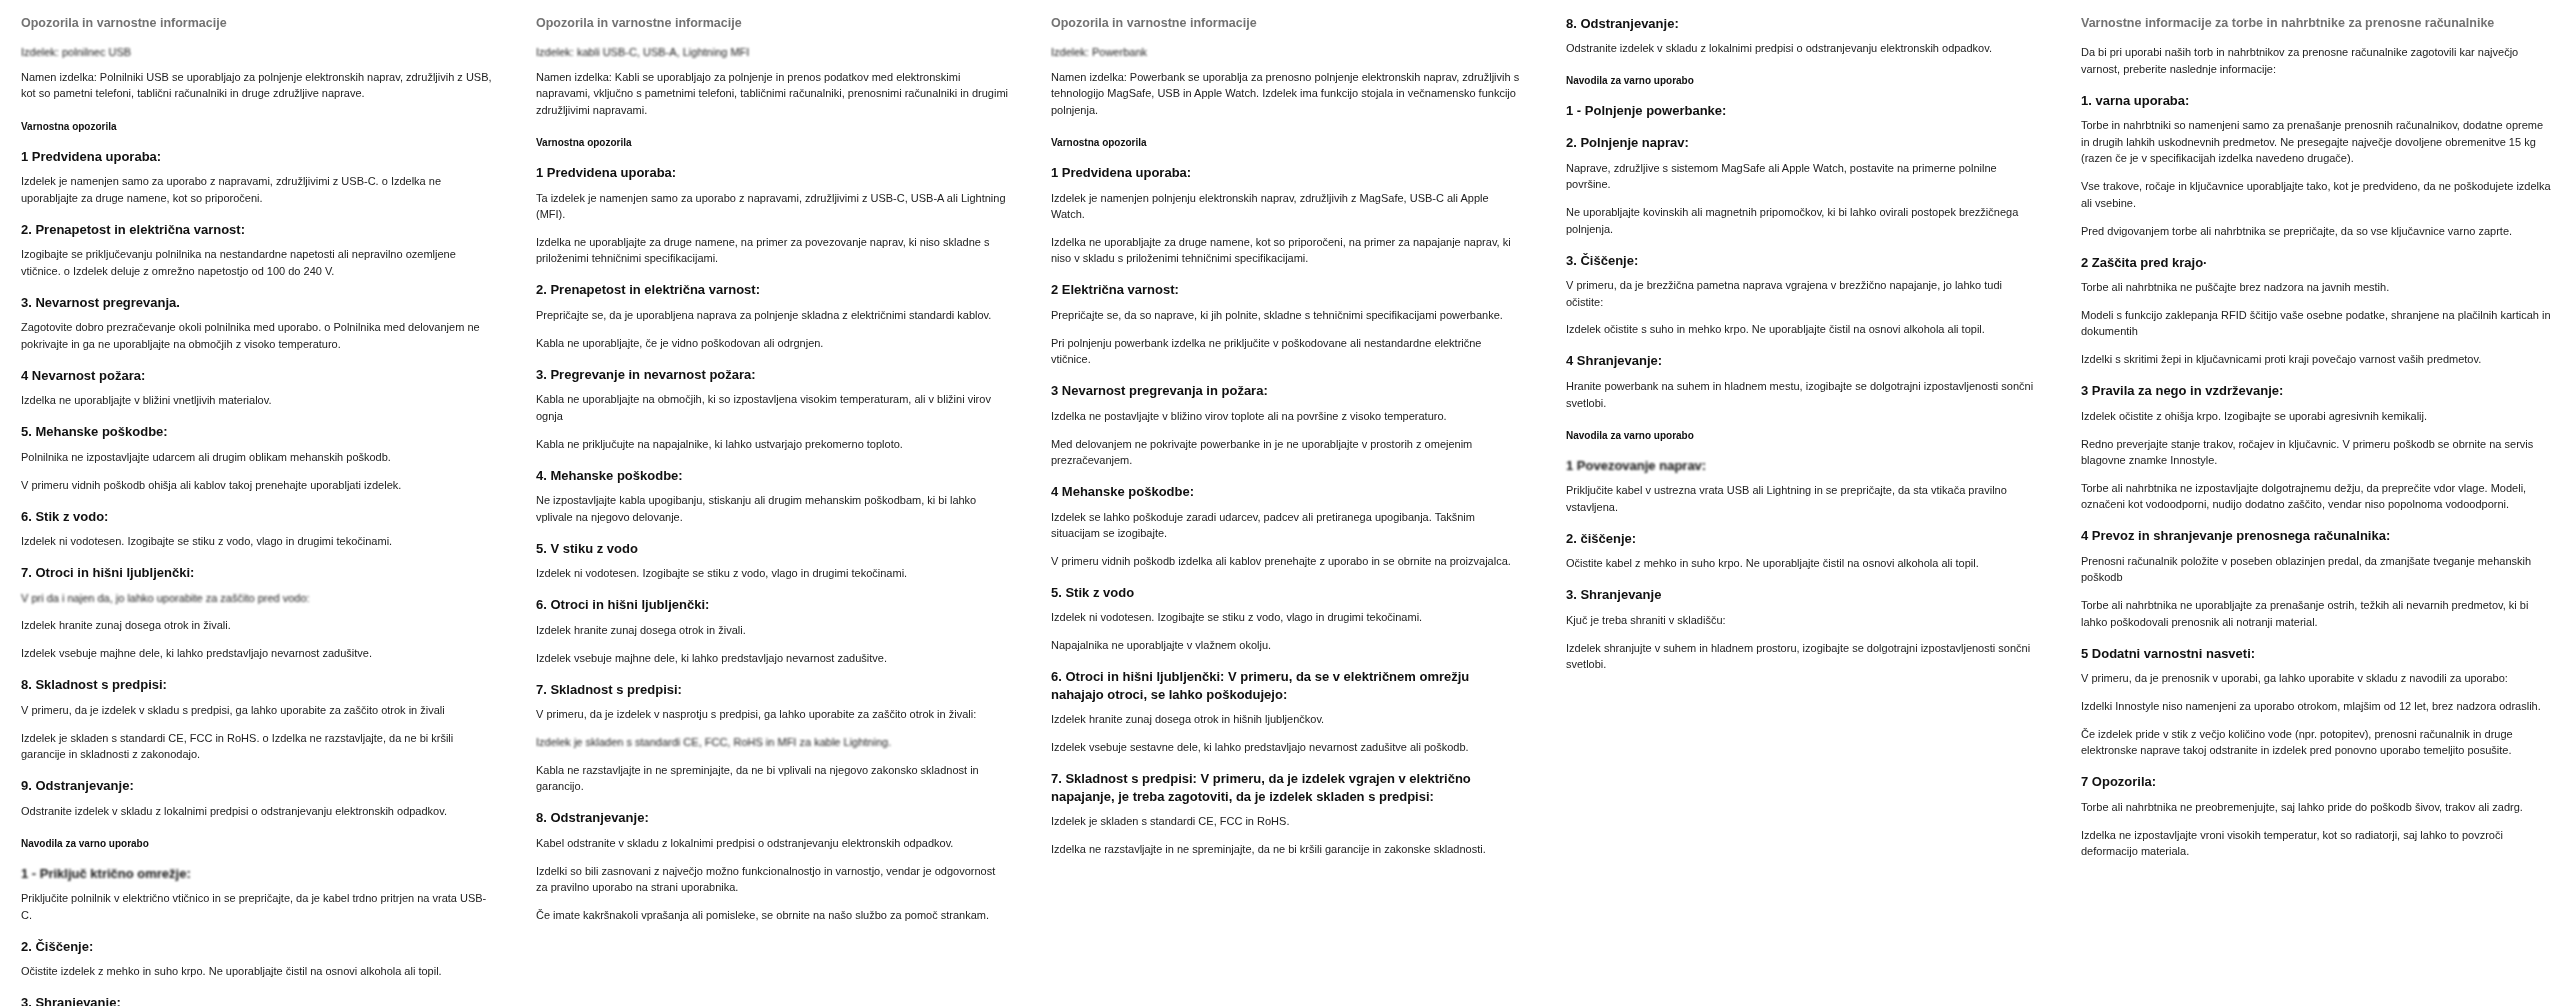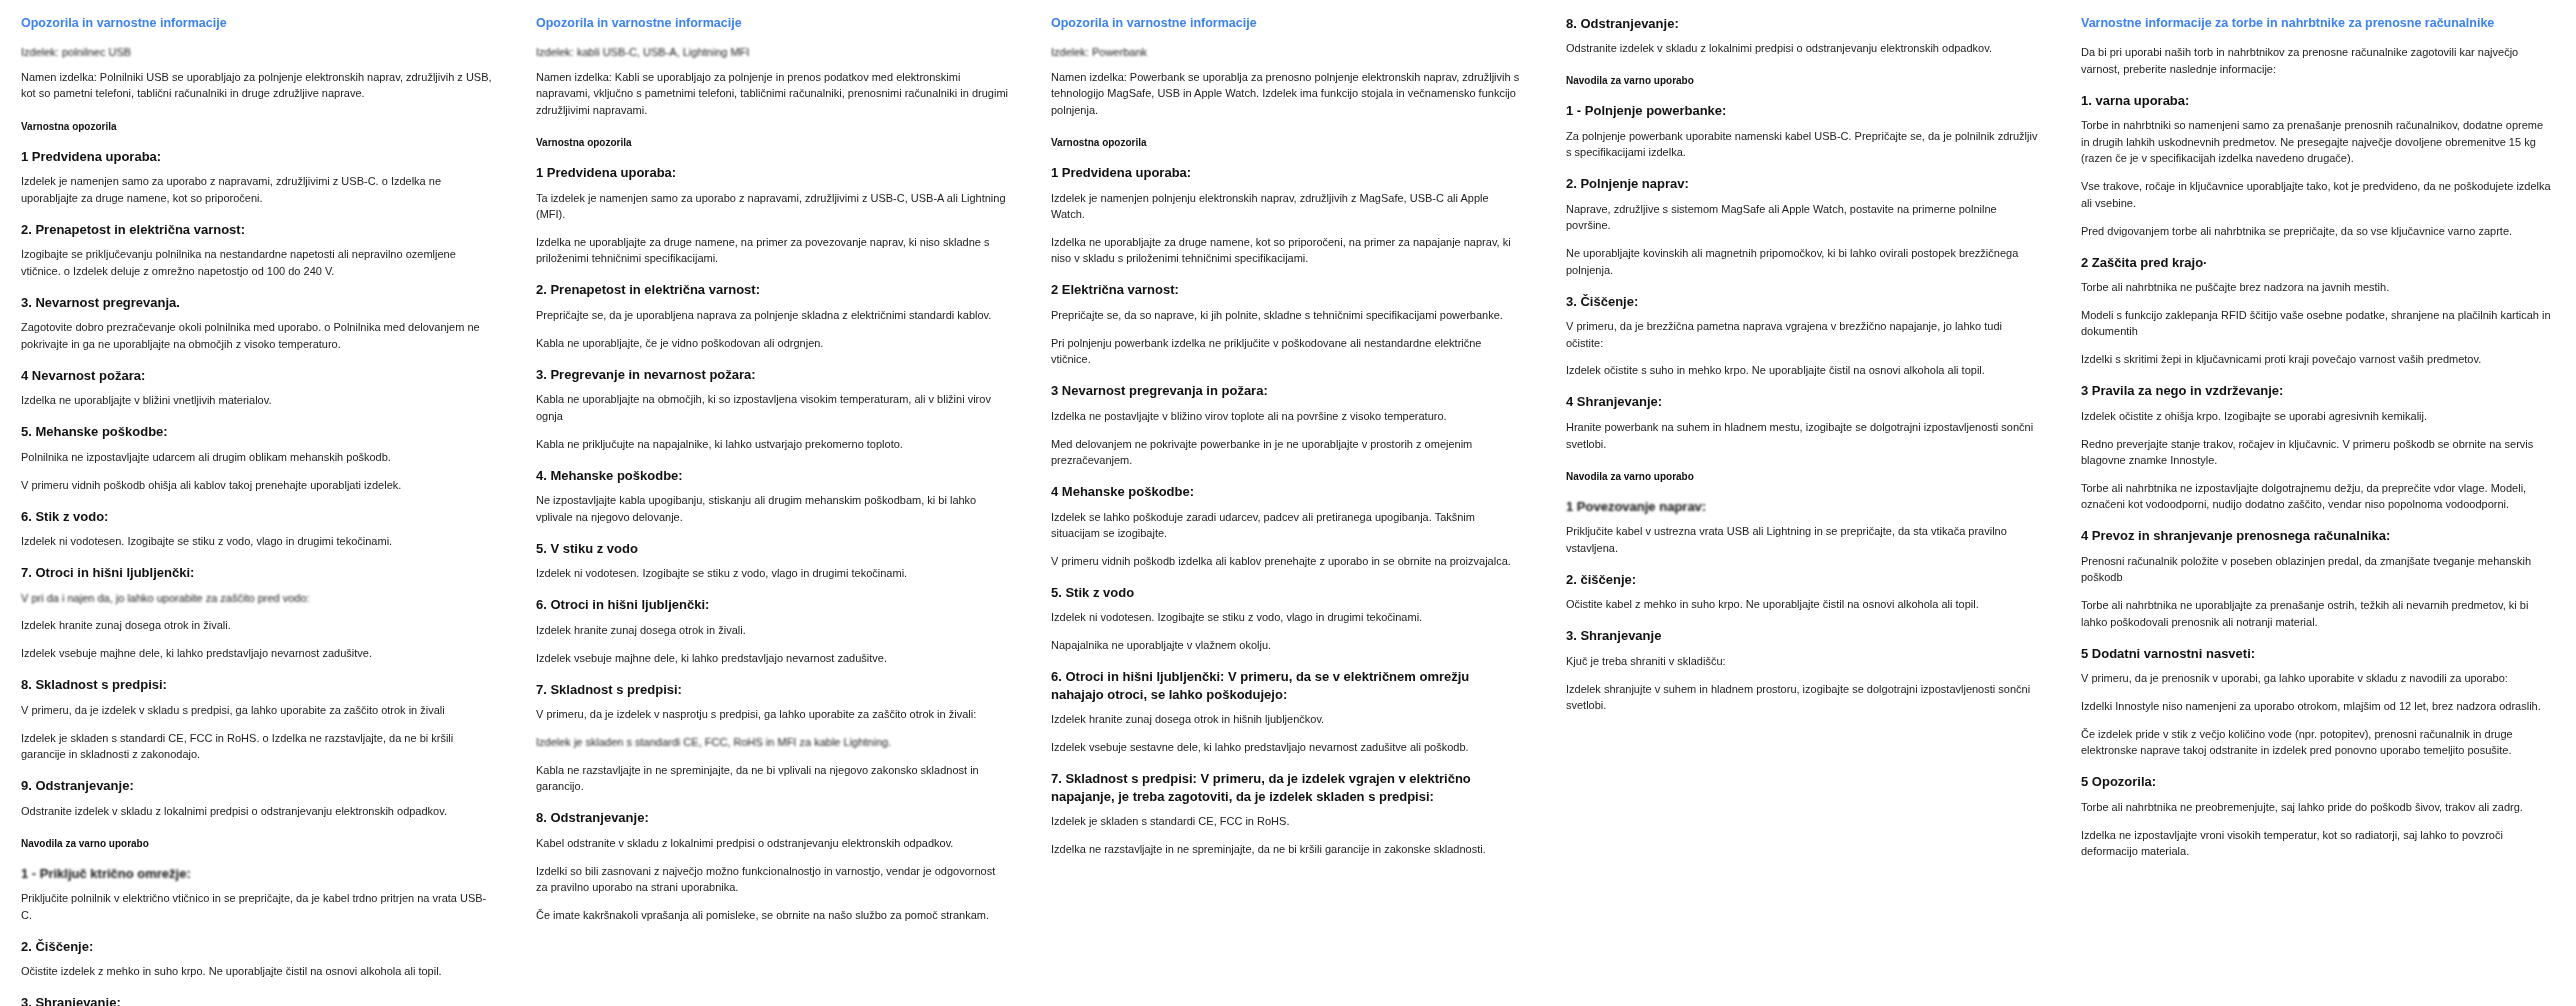--- a/index.html
+++ b/index.html
@@ -27,21 +27,21 @@
     padding: 0 21px 0 21px;
     width: 515px;
     flex: 0 0 515px;
     overflow: hidden;
   }
   .col h2 {
     font-size: 12.5px;
     line-height: 1.35;
     font-weight: bold;
     margin: 0 0 13px 0;
-    color: #3b82f6;
+    color: #737373;
   }
   .col h3 {
     font-size: 10px;
     line-height: 1.35;
     font-weight: bold;
     margin: 17.7px 0 9.7px 0;
     color: #111111;
   }
   .col h4 {
     font-size: 13px;
@@ -163,21 +163,20 @@
     <h4>7. Skladnost s predpisi: V primeru, da je izdelek vgrajen v električno napajanje, je treba zagotoviti, da je izdelek skladen s predpisi:</h4>
     <p>Izdelek je skladen s standardi CE, FCC in RoHS.</p>
     <p>Izdelka ne razstavljajte in ne spreminjajte, da ne bi kršili garancije in zakonske skladnosti.</p>
   </div>
 
   <div class="col">
     <h4 style="margin-top:0">8. Odstranjevanje:</h4>
     <p>Odstranite izdelek v skladu z lokalnimi predpisi o odstranjevanju elektronskih odpadkov.</p>
     <h3>Navodila za varno uporabo</h3>
     <h4>1 - Polnjenje powerbanke:</h4>
-    <p>Za polnjenje powerbank uporabite namenski kabel USB-C. Prepričajte se, da je polnilnik združljiv s specifikacijami izdelka.</p>
     <h4>2. Polnjenje naprav:</h4>
     <p>Naprave, združljive s sistemom MagSafe ali Apple Watch, postavite na primerne polnilne površine.</p>
     <p>Ne uporabljajte kovinskih ali magnetnih pripomočkov, ki bi lahko ovirali postopek brezžičnega polnjenja.</p>
     <h4>3. Čiščenje:</h4>
     <p>V primeru, da je brezžična pametna naprava vgrajena v brezžično napajanje, jo lahko tudi očistite:</p>
     <p>Izdelek očistite s suho in mehko krpo. Ne uporabljajte čistil na osnovi alkohola ali topil.</p>
     <h4>4 Shranjevanje:</h4>
     <p>Hranite powerbank na suhem in hladnem mestu, izogibajte se dolgotrajni izpostavljenosti sončni svetlobi.</p>
     <h3>Navodila za varno uporabo</h3>
     <h4><span class="blur-soft">1 Povezovanje naprav:</span></h4>
@@ -204,19 +203,19 @@
     <p>Izdelek očistite z ohišja krpo. Izogibajte se uporabi agresivnih kemikalij.</p>
     <p>Redno preverjajte stanje trakov, ročajev in ključavnic. V primeru poškodb se obrnite na servis blagovne znamke Innostyle.</p>
     <p>Torbe ali nahrbtnika ne izpostavljajte dolgotrajnemu dežju, da preprečite vdor vlage. Modeli, označeni kot vodoodporni, nudijo dodatno zaščito, vendar niso popolnoma vodoodporni.</p>
     <h4>4 Prevoz in shranjevanje prenosnega računalnika:</h4>
     <p>Prenosni računalnik položite v poseben oblazinjen predal, da zmanjšate tveganje mehanskih poškodb</p>
     <p>Torbe ali nahrbtnika ne uporabljajte za prenašanje ostrih, težkih ali nevarnih predmetov, ki bi lahko poškodovali prenosnik ali notranji material.</p>
     <h4>5 Dodatni varnostni nasveti:</h4>
     <p>V primeru, da je prenosnik v uporabi, ga lahko uporabite v skladu z navodili za uporabo:</p>
     <p>Izdelki Innostyle niso namenjeni za uporabo otrokom, mlajšim od 12 let, brez nadzora odraslih.</p>
     <p>Če izdelek pride v stik z večjo količino vode (npr. potopitev), prenosni računalnik in druge elektronske naprave takoj odstranite in izdelek pred ponovno uporabo temeljito posušite.</p>
-    <h4>5 Opozorila:</h4>
+    <h4>7 Opozorila:</h4>
     <p>Torbe ali nahrbtnika ne preobremenjujte, saj lahko pride do poškodb šivov, trakov ali zadrg.</p>
     <p>Izdelka ne izpostavljajte vroni visokih temperatur, kot so radiatorji, saj lahko to povzroči deformacijo materiala.</p>
   </div>
 
 </div>
 
 
 </body></html>

